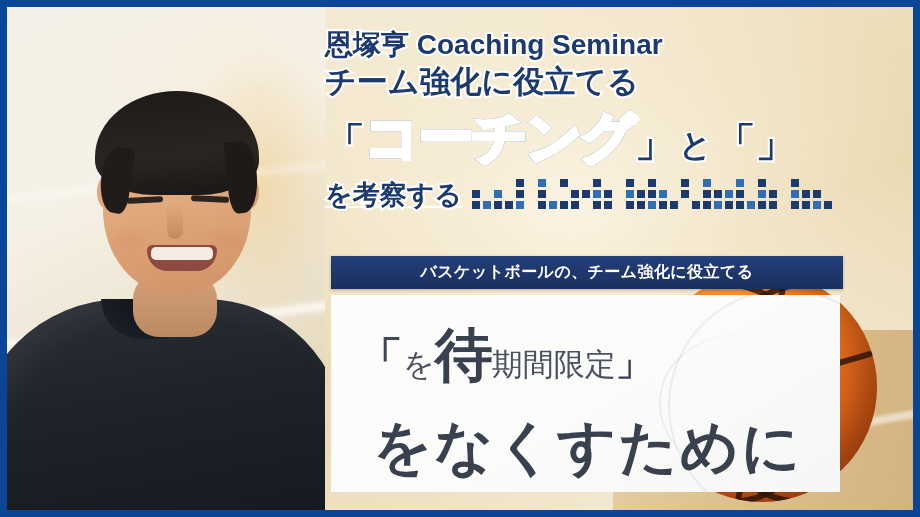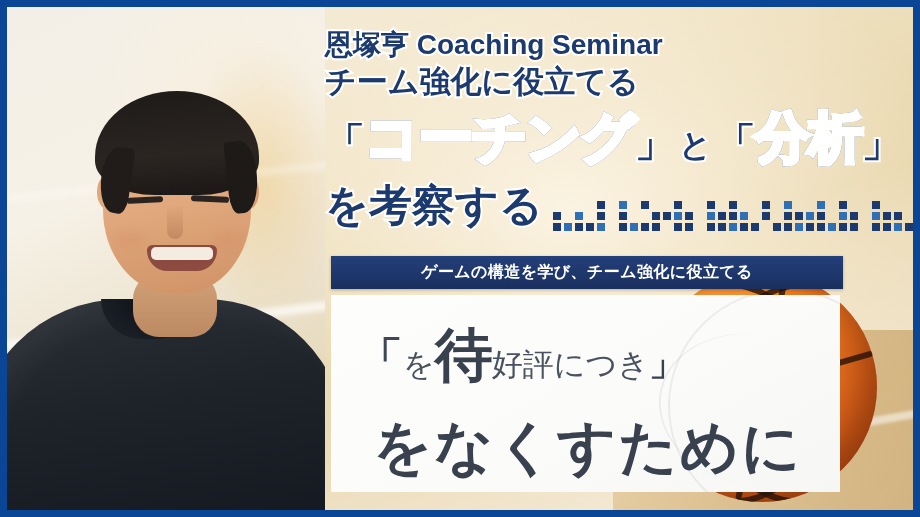--- a/index.html
+++ b/index.html
@@ -155,22 +155,22 @@
     -webkit-background-clip:text;background-clip:text;color:transparent;
     -webkit-text-stroke:5px #fff;paint-order:stroke fill;
     text-shadow:0 2px 2px rgba(255,255,255,.9);
   }
   .conj{
     font-size:32px;font-weight:bold;color:#1c3a6e;margin:0 4px;
     -webkit-text-stroke:4px #fff;paint-order:stroke fill;
   }
   .line-consider{display:flex;align-items:flex-end;margin-top:2px;}
   .consider-txt{
-    color:#1c3a6e;font-weight:bold;font-size:43px;white-space:nowrap;
-    -webkit-text-stroke:4px #fff;paint-order:stroke fill;
+    color:#1c3a6e;font-weight:bold;font-size:27px;white-space:nowrap;
+    -webkit-text-stroke:4px #fff;paint-order:stroke fill;text-decoration:underline;
   }
   .dotmatrix{display:flex;align-items:flex-end;gap:3px;margin-left:10px;padding-bottom:4px;}
   .dm-col{display:flex;flex-direction:column;gap:3px;justify-content:flex-end;}
   .dm{width:8px;height:8px;}
 
   
   .navybar{
     position:absolute;left:324px;top:249px;width:512px;height:33px;
     background:linear-gradient(180deg,#24407a 0%,#192f5e 100%);
     display:flex;align-items:center;justify-content:center;z-index:5;
@@ -240,21 +240,20 @@
 
   <div class="head-stack">
     <div class="line-seminar">恩塚亨 Coaching Seminar</div>
     <div class="line-basket">チーム強化に役立てる</div>
     <div class="line-big">
       <span class="brk">「</span>
       <span class="bigword">コーチング</span>
       <span class="brk">」</span>
       <span class="conj">と</span>
       <span class="brk">「</span>
-      <span class="bigword">分析</span>
       <span class="brk">」</span>
     </div>
     <div class="line-consider">
       <span class="consider-txt">を考察する</span>
       <span class="dotmatrix" id="dotmatrix">
           <span class="dm-col">
             <span class="dm" style="background: transparent;"></span>
             <span class="dm" style="background: rgb(28, 58, 110);"></span>
             <span class="dm" style="background: rgb(28, 58, 110);"></span>
           </span>
@@ -416,31 +415,31 @@
           <span class="dm-col">
             <span class="dm" style="background: transparent;"></span>
             <span class="dm" style="background: transparent;"></span>
             <span class="dm" style="background: rgb(28, 58, 110);"></span>
           </span>
         </span>
     </div>
   </div>
 
   <div class="navybar">
-    <span>ゲームの構造を学び、チーム強化に役立てる</span>
+    <span>バスケットボールの、チーム強化に役立てる</span>
   </div>
 
   <div class="panel">
     <div class="wm"></div>
     <div class="wm2"></div>
     <div class="panel-row r1">
       <span class="p-brk">「</span>
       <span class="p-sm">を</span>
       <span class="p-xl">待</span>
-      <span class="p-sm">好評につき</span>
+      <span class="p-sm">期間限定</span>
       <span class="p-md">」</span>
     </div>
     <div class="panel-row r2">
       <span class="p-line2">をなくすために</span>
     </div>
   </div>
 
 </div>
 
 </body></html>

